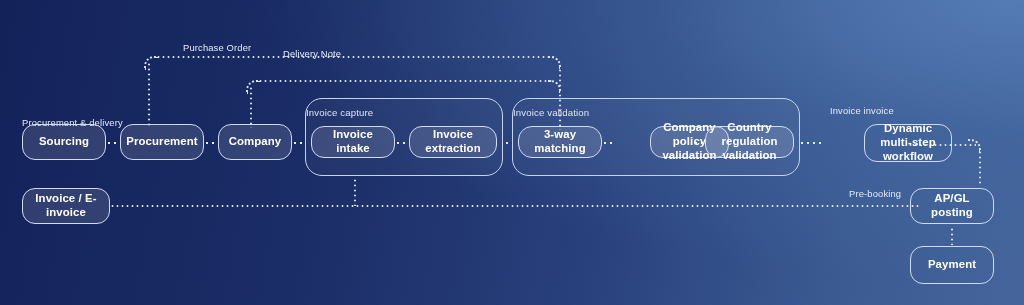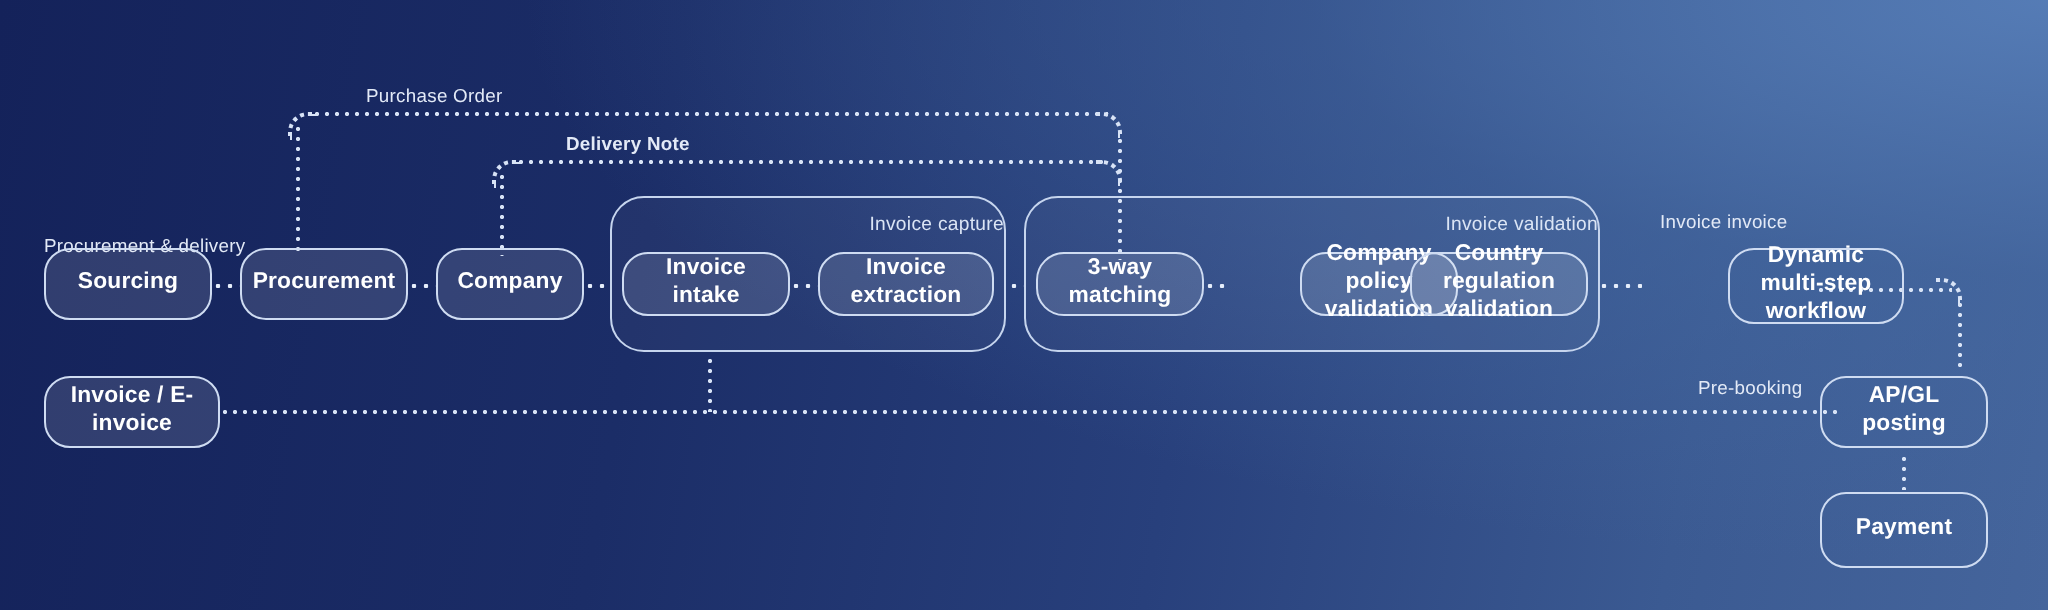--- a/index.html
+++ b/index.html
@@ -30,21 +30,21 @@
   .node.outline{ background:transparent; }
 
   
   .group{
     position:absolute;box-sizing:border-box;
     border:1.5px solid #c6d5ee;border-radius:17px;
     background:rgba(255,255,255,0.035);
   }
   .group-title{
     position:absolute;color:#dbe5f5;font-size:9.6px;font-weight:400;
-    letter-spacing:.15px;white-space:nowrap;text-align:right;
+    letter-spacing:.15px;white-space:nowrap;text-align:left;
   }
 
   
   .caption{
     position:absolute;color:#e3eaf7;font-size:9.4px;font-weight:400;
     letter-spacing:.15px;white-space:nowrap;
   }
 
   
   .dots-h{
@@ -72,21 +72,21 @@
 </head>
 <body>
 
 <div id="canvas">
 
   <div class="caption" style="left:22px;top:117px;">Procurement &amp; delivery</div>
   <div class="caption" style="left:830px;top:105px;">Invoice invoice</div>
   <div class="caption" style="left:849px;top:188px;">Pre-booking</div>
 
   <div class="caption" style="left:183px;top:42px;">Purchase Order</div>
-  <div class="caption" style="left:283px;top:66px;font-weight:bold;">Delivery Note</div>
+  <div class="caption" style="left:283px;top:48px;">Delivery Note</div>
 
   <div class="dots-v" style="left:148px;top:62px;height:66px;"></div>
   <div class="corner" style="left:144px;top:56px;width:14px;height:14px;border-left-width:2px;border-top-width:2px;border-top-left-radius:10px;"></div>
   <div class="dots-h" style="left:156px;top:56px;width:398px;"></div>
   <div class="corner" style="left:548px;top:56px;width:13px;height:13px;border-right-width:2px;border-top-width:2px;border-top-right-radius:10px;"></div>
 
   <div class="dots-v" style="left:250px;top:86px;height:42px;"></div>
   <div class="corner" style="left:246px;top:80px;width:14px;height:14px;border-left-width:2px;border-top-width:2px;border-top-left-radius:10px;"></div>
   <div class="dots-h" style="left:258px;top:80px;width:294px;"></div>
   <div class="corner" style="left:548px;top:80px;width:13px;height:13px;border-right-width:2px;border-top-width:2px;border-top-right-radius:10px;"></div>

